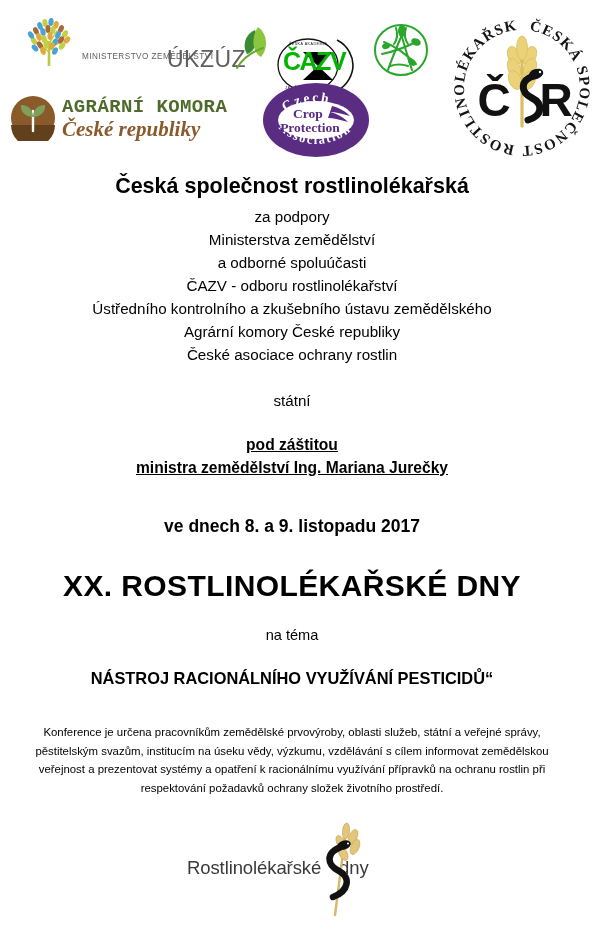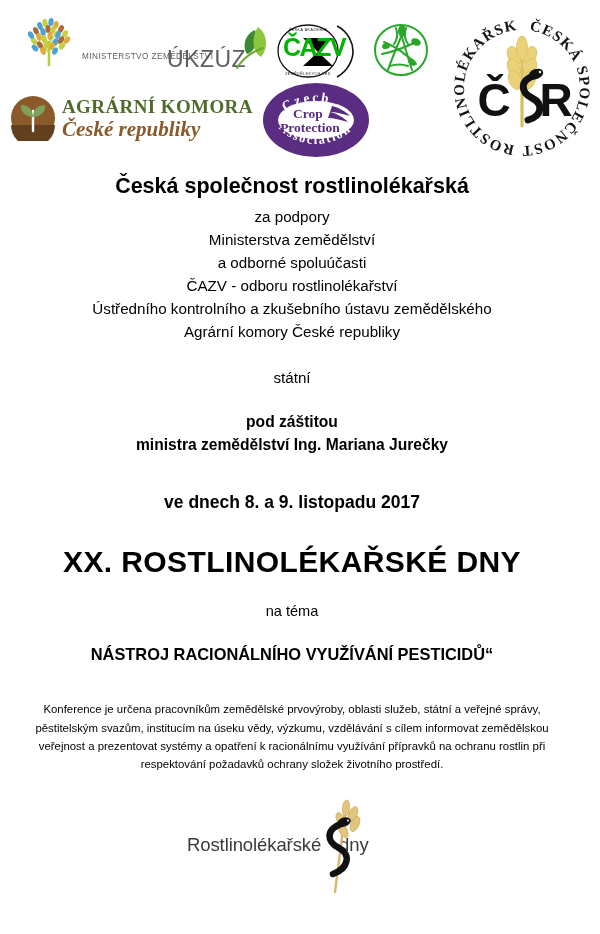--- a/index.html
+++ b/index.html
@@ -44,34 +44,34 @@
   .ukzuz-text {
     position: absolute;
     left: 0px; top: 22px;
     font-size: 23px;
     color: #5f5f5f;
     letter-spacing: 0.5px;
     font-family: "Liberation Sans", sans-serif;
   }
 
   
-  #logo-cazv { left: 277px; top: 22px; width: 90px; height: 58px; }
+  #logo-cazv { left: 277px; top: 36px; width: 90px; height: 58px; }
 
   
   #logo-czplant { left: 372px; top: 22px; width: 58px; height: 56px; }
 
   
   #logo-akcr { left: 10px; top: 92px; width: 235px; height: 56px; }
   .ak-title {
     position: absolute;
     left: 52px; top: 4px;
     font-size: 19px;
     font-weight: bold;
     color: #4f6b2b;
-    font-family: Liberation Serif, serif;
+    font-family: Liberation Mono, monospace;
     letter-spacing: 0.4px;
     white-space: nowrap;
   }
   .ak-sub {
     position: absolute;
     left: 52px; top: 25px;
     font-size: 21px;
     font-style: italic;
     font-weight: bold;
     color: #8a5a2b;
@@ -107,20 +107,21 @@
   }
   .porada {
     font-size: 15.2px;
     margin-top: 26px;
   }
   .auspices {
     font-size: 15.6px;
     font-weight: bold;
     line-height: 1.45;
     margin-top: 25px;
+    text-decoration: underline;
   }
   .dates {
     font-size: 17.5px;
     font-weight: bold;
     margin-top: 36px;
     text-align: center;
   }
   .main-title {
     font-size: 30px;
     font-weight: bold;
@@ -339,20 +340,21 @@
 
   <div class="org-name line">Česká společnost rostlinolékařská</div>
 
   <div class="support-block">
     <div class="line">za podpory</div>
     <div class="line">Ministerstva zemědělství</div>
     <div class="line">a odborné spoluúčasti</div>
     <div class="line">ČAZV - odboru rostlinolékařství</div>
     <div class="line">Ústředního kontrolního a zkušebního ústavu zemědělského</div>
     <div class="line">Agrární komory České republiky</div>
+    <div class="line">České asociace ochrany rostlin</div>
   </div>
 
   <div class="porada line">státní</div>
 
   <div class="auspices">
     <div class="line">pod záštitou</div>
     <div class="line">ministra zemědělství Ing. Mariana Jurečky</div>
   </div>
 
   <div class="dates line">ve dnech 8. a 9. listopadu 2017</div>

